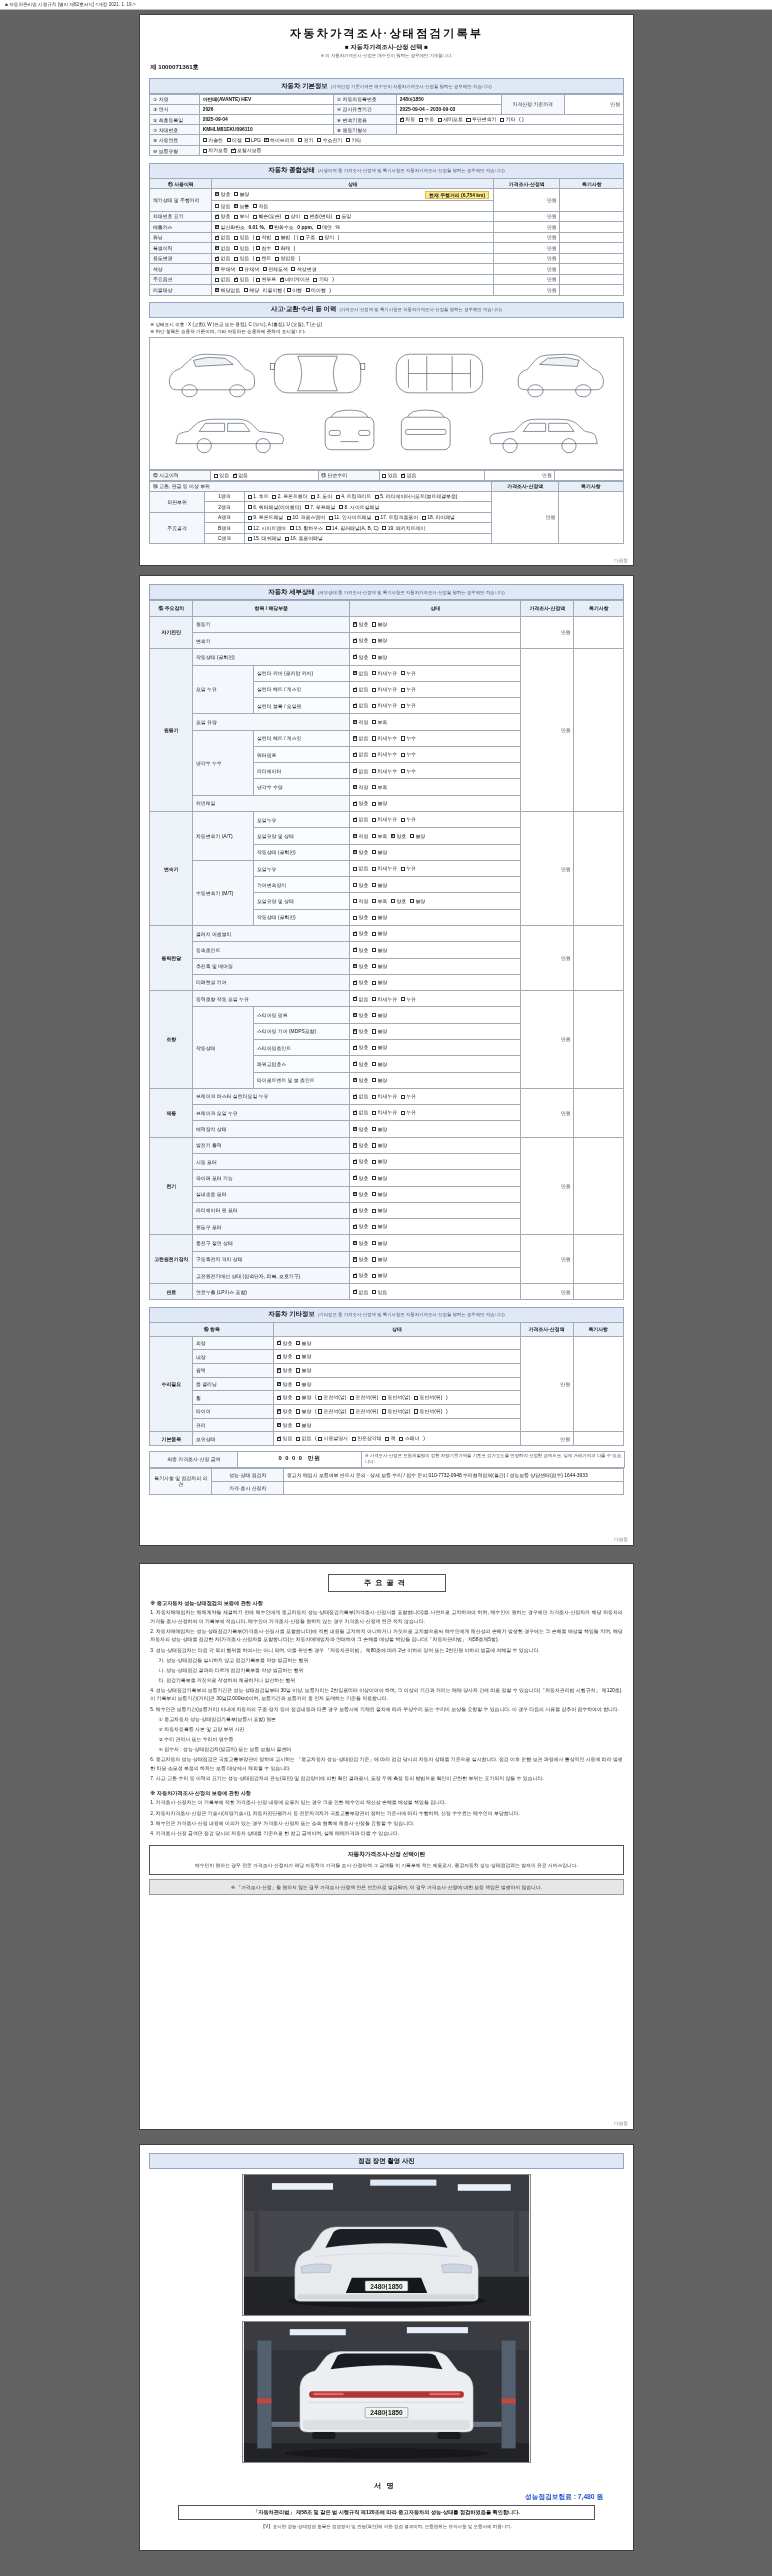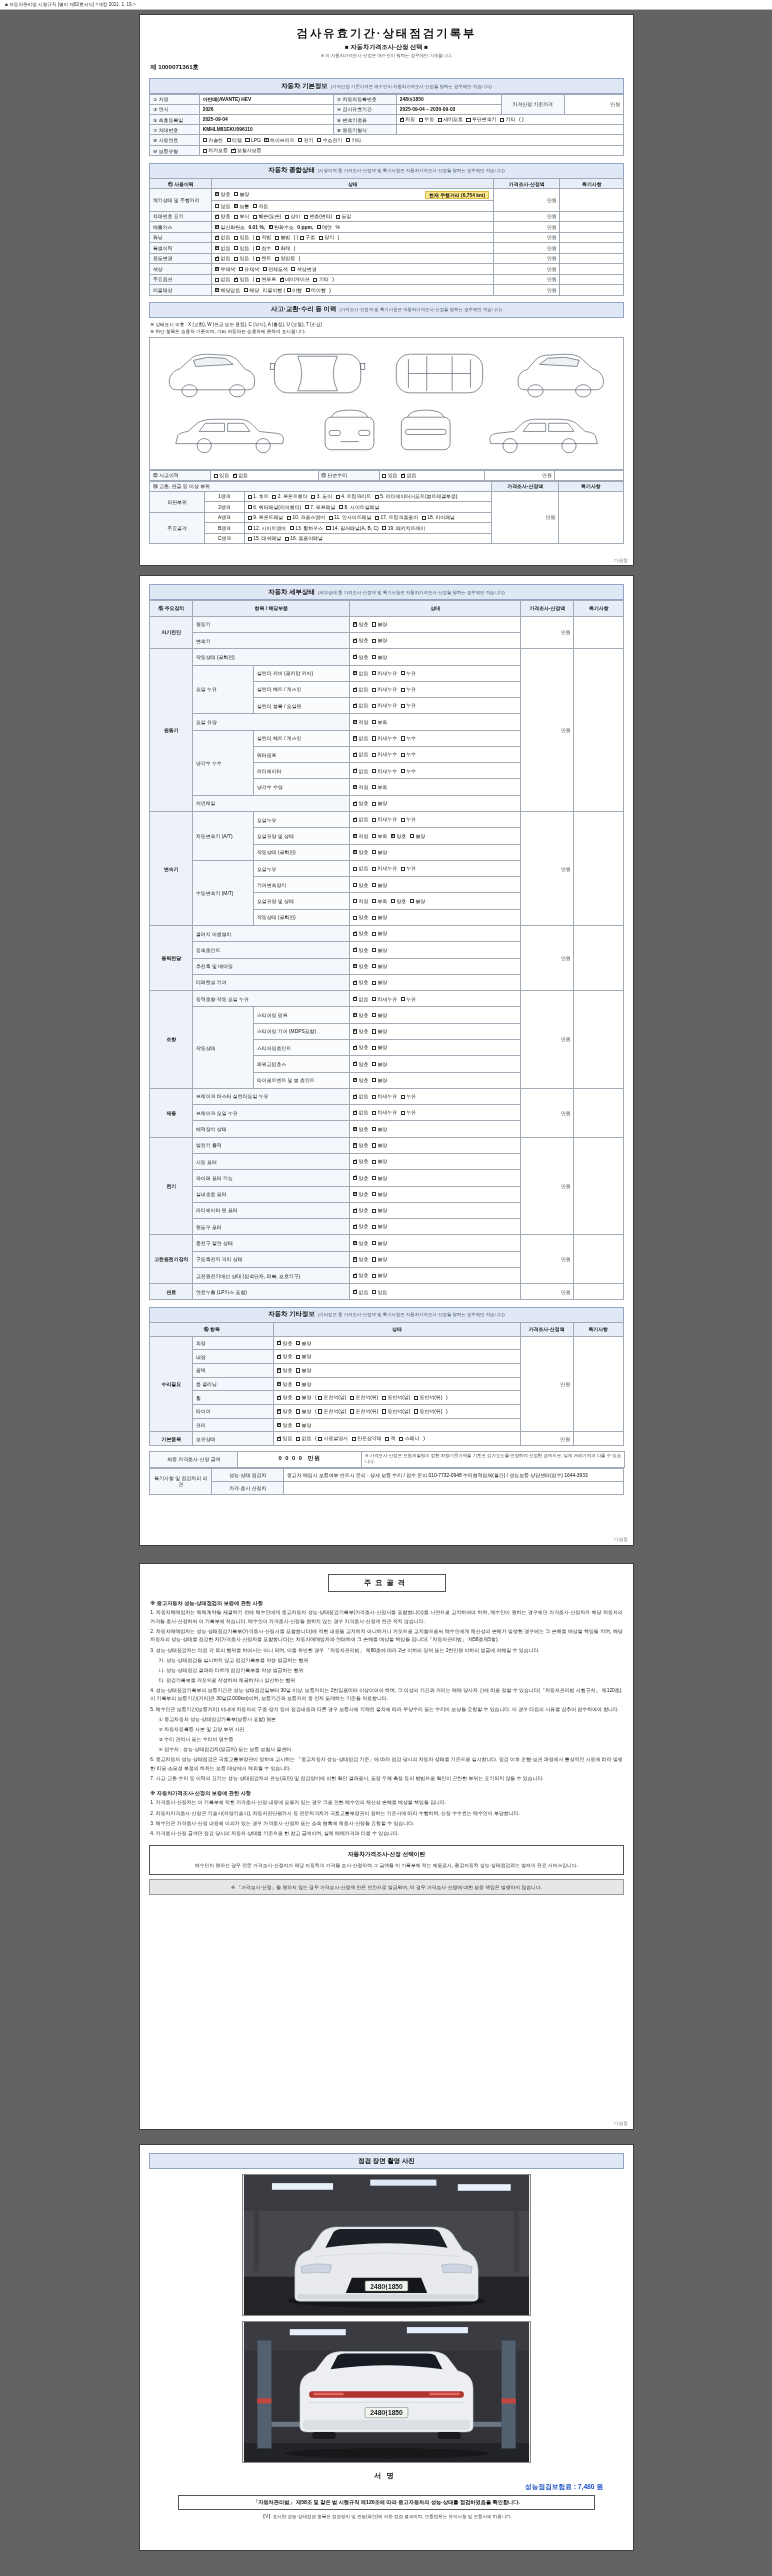--- a/index.html
+++ b/index.html
@@ -40,33 +40,33 @@
 .nextpg{position:absolute;right:5.2px;bottom:2.6px;font-size:4.6px;color:#777}
 .notice-title{width:118px;margin:2.1px auto 6.2px;border:0.8px solid #555;text-align:center;font-weight:bold;font-size:7.2px;padding:3.1px;letter-spacing:4.1px}
 .nt{font-size:4.9px;line-height:1.75;margin:1.5px 1px;color:#1c1c1c;text-align:justify}
 .nt.lv1{margin-left:9.3px}
 .nt.nhd{font-weight:bold;margin-top:5.7px;font-size:5.2px}
 .nbox{border:0.8px solid #555;margin-top:7.2px;padding:4.6px 6.2px}
 .nbox-title{text-align:center;font-weight:bold;font-size:5.7px;margin-bottom:2.6px}
 .nbox-body{font-size:4.8px;line-height:1.6;text-align:center;color:#222}
 .nshade{background:#e7e7e7;border:0.5px solid #9a9a9a;margin-top:4.6px;padding:3.6px 5.2px;font-size:4.8px;text-align:center;color:#222}
 .photo{width:289px;height:142px;display:block;margin:4.6px auto 0;border:0.5px solid #8a8a8a}
-.sign-title{text-align:center;font-weight:bold;font-size:7.2px;letter-spacing:5.2px;margin-top:8px}
+.sign-title{text-align:center;font-weight:bold;font-size:7.2px;letter-spacing:5.2px;margin-top:18px}
 .fee{text-align:right;color:#1d52c9;font-weight:bold;font-size:6.7px;margin:2.1px 20.6px 0 0}
 .signbox{border:0.8px solid #555;margin:3.6px auto 0;padding:3.1px;text-align:center;font-size:5.2px;font-weight:bold;width:88%}
 .signnote{text-align:center;font-size:4.5px;color:#333;margin-top:3.1px}
 svg text{font-family:"Liberation Sans","DejaVu Sans",sans-serif}
 </style>
 </head>
 <body>
 
 <div class="topstrip"><span>■ 자동차관리법 시행규칙 [별지 제82호서식] &lt;개정 2021. 1. 19.&gt;</span></div>
 
 <div class="page" id="page1">
-  <div class="doc-title">검사유효기간·상태점검기록부</div>
+  <div class="doc-title">자동차가격조사·상태점검기록부</div>
   <div class="doc-sub">■ 자동차가격조사·산정 선택 ■</div>
   <div class="doc-sub-note">※ 이 자동차가격조사·산정은 매수인이 원하는 경우에만 기재합니다.</div>
   <div class="doc-no">제 1000071361호</div>
 
   <div class="secbar"><span>자동차 기본정보</span><span class="note">(가격산정 기준가격은 매수인이 자동차가격조사·산정을 원하는 경우에만 적습니다)</span></div>
   <div>
       <table class="ft">
         <colgroup>
           <col style="width: 49px;">
           <col style="width: 132px;">

